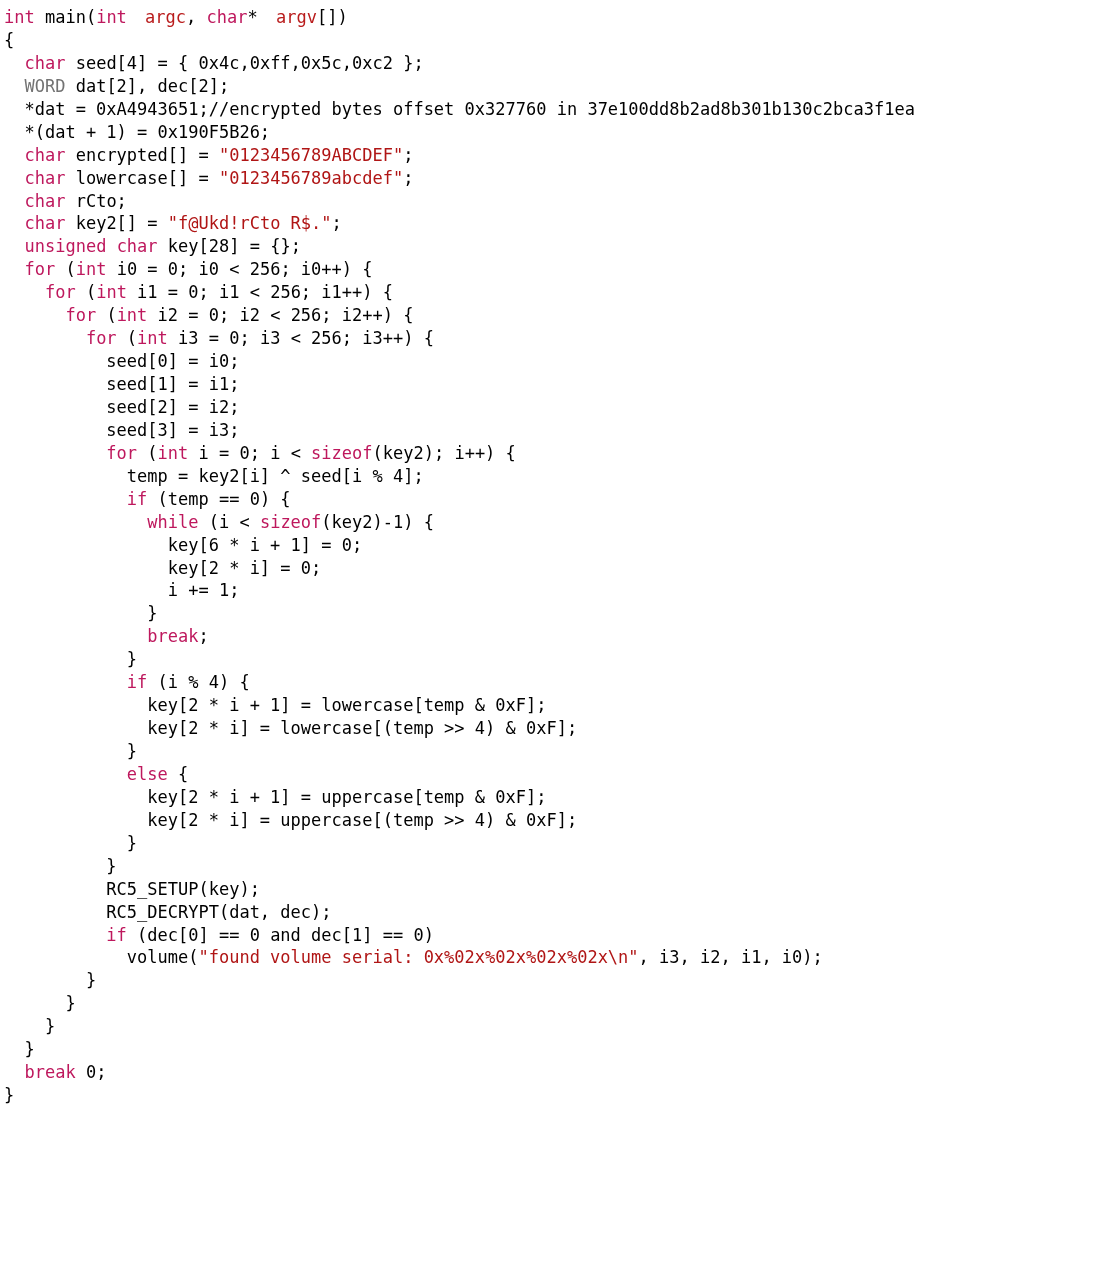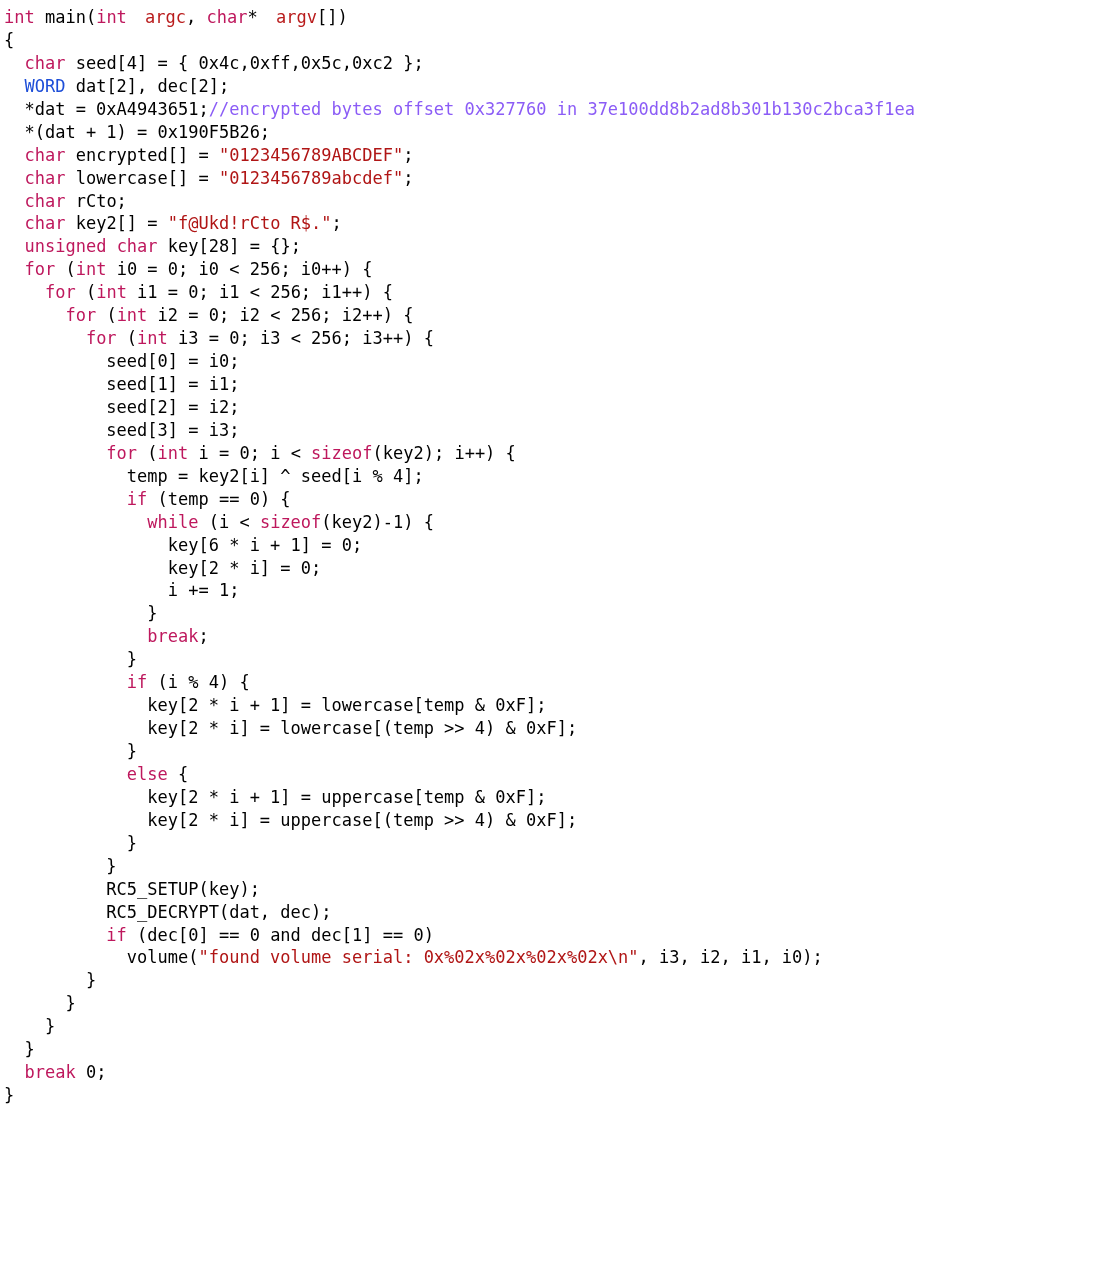--- a/index.html
+++ b/index.html
@@ -6,24 +6,24 @@
   pre.code{
     font-family:"Menlo","Consolas","DejaVu Sans Mono",monospace;
     font-size:17px;
     line-height:1.35;
     margin:0;
     padding:6px 4px 20px 4px;
     white-space:pre;
     color:#000;
   }
   .kw{color:#be185d;}       
-  .ty{color:#1d4ed8;}       
+  .ty{color:#737373;}       
   .id-dim{color:#b91c1c;margin-left:8px;}   
   .str{color:#b01515;}      
-  .cm{color:#8b5cf6;}       
+  .cm{color:#000000;}       
   .op{color:#000;}
 </style>
 </head>
 <body>
 
 <pre class="code" id="code-target"><span class="kw">int</span><span class="op"> main(</span><span class="kw">int</span><span class="op"> </span><span class="id-dim">argc</span><span class="op">, </span><span class="kw">char</span><span class="op">* </span><span class="id-dim">argv</span><span class="op">[])</span>
 <span class="op">{</span>
 <span class="op">  </span><span class="kw">char</span><span class="op"> seed[4] = { 0x4c,0xff,0x5c,0xc2 };</span>
 <span class="op">  </span><span class="ty">WORD</span><span class="op"> dat[2], dec[2];</span>
 <span class="op">  *dat = 0xA4943651;</span><span class="cm">//encrypted bytes offset 0x327760 in 37e100dd8b2ad8b301b130c2bca3f1ea</span>

